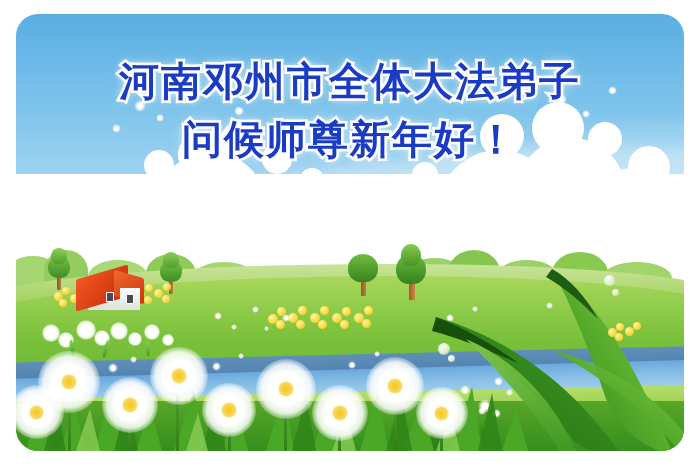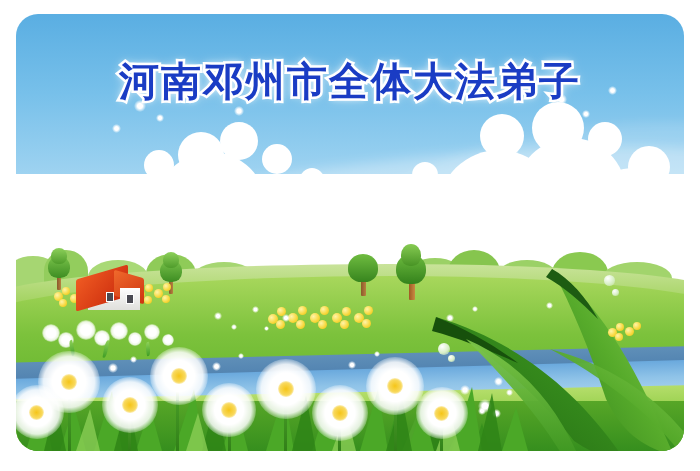--- a/index.html
+++ b/index.html
@@ -416,16 +416,17 @@
     <div class="spark" style="left:118px;top:86px;width:12px;height:12px;z-index:35;"></div>
     <div class="spark" style="left:140px;top:100px;width:8px;height:8px;z-index:35;"></div>
     <div class="spark" style="left:96px;top:110px;width:9px;height:9px;z-index:35;"></div>
     <div class="spark" style="left:218px;top:92px;width:10px;height:10px;z-index:35;"></div>
     <div class="spark" style="left:540px;top:80px;width:11px;height:11px;z-index:35;"></div>
     <div class="spark" style="left:566px;top:96px;width:8px;height:8px;z-index:35;"></div>
     <div class="spark" style="left:592px;top:72px;width:9px;height:9px;z-index:35;"></div>
 
     <div id="headline">
       <div class="hline" id="line1">河南邓州市全体大法弟子</div>
+      <div class="hline" id="line2">问候师尊新年好！</div>
     </div>
 
   </div>
 </div>
 
 </body></html>

